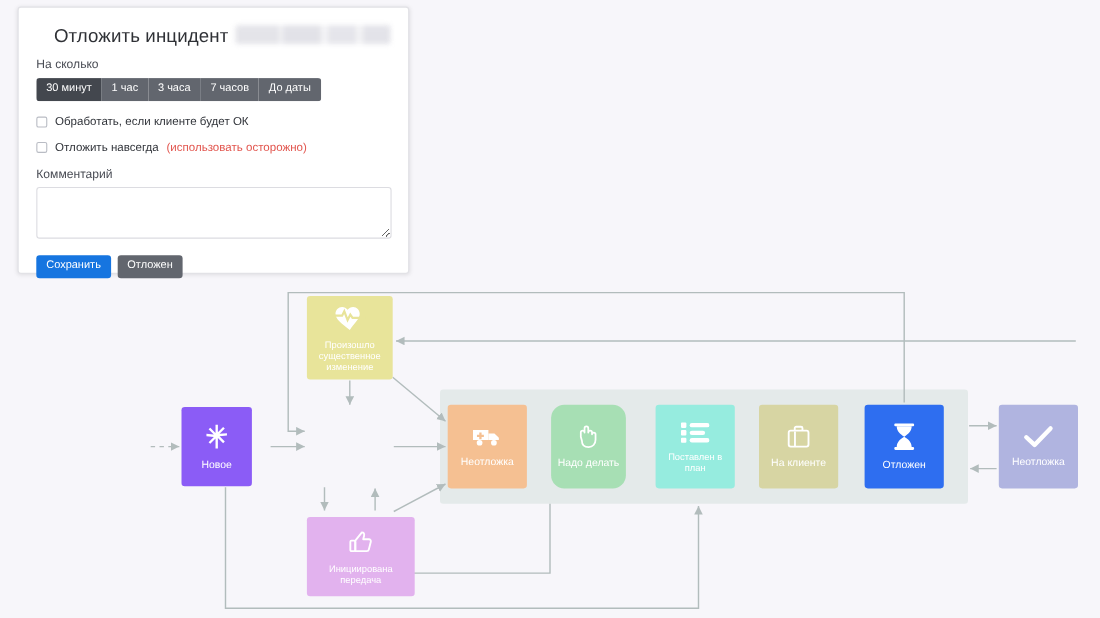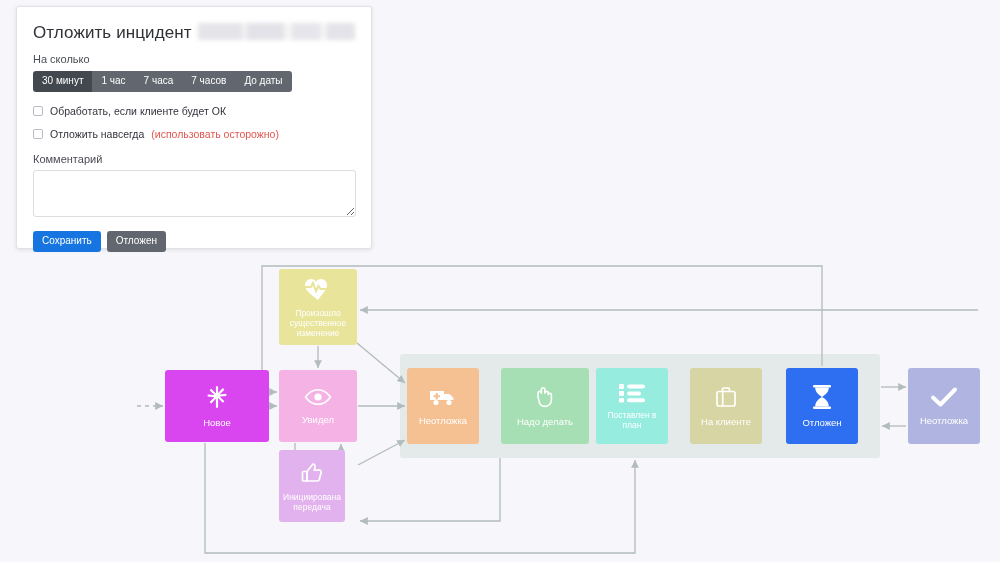--- a/index.html
+++ b/index.html
@@ -18,21 +18,21 @@
     width: 356px; height: 243px;
     background: #ffffff;
     border: 1px solid #e2e2e6;
     border-radius: 3px;
     box-shadow: 0 1px 4px rgba(0,0,0,0.10);
     padding: 14px 16px 0 16px;
   }
   .modal-title-row { display: flex; align-items: baseline; gap: 6px; }
   .modal-title {
     font-size: 17px; color: #2f3136; font-weight: 400;
-    letter-spacing: .1px; white-space: nowrap;
+    letter-spacing: .1px; white-space: nowrap; margin-left: 16px;
   }
   .redacted {
     display: inline-block; height: 17px; width: 193px;
     border-radius: 2px; position: relative; top: 2px;
     background: linear-gradient(90deg,
       #e3e3e8 0 28%, #f1f1f4 28% 31%, #e1e1e7 31% 55%,
       #f4f4f6 55% 60%, #e4e4ea 60% 78%, #f3f3f5 78% 82%, #e2e2e8 82% 100%);
     filter: blur(2.2px);
     opacity: .95;
   }
@@ -101,21 +101,21 @@
     <div class="modal-title-row">
       <div class="modal-title">Отложить инцидент</div>
       <div class="redacted"></div>
     </div>
 
     <div class="field-label">На сколько</div>
 
     <div class="btn-group">
       <button class="seg active">30 минут</button>
       <button class="seg">1 час</button>
-      <button class="seg">7 часа</button>
+      <button class="seg">3 часа</button>
       <button class="seg">7 часов</button>
       <button class="seg">До даты</button>
     </div>
 
     <div class="check-row first">
       <span class="cbox"></span>
       <span class="check-label">Обработать, если клиенте будет ОК</span>
     </div>
 
     <div class="check-row">
@@ -168,50 +168,41 @@
         <path d="M906,176 L882,176"></path>
 
         <path d="M822,116 L822,16 L262,16 L262,142 L277,142"></path>
 
         <path d="M978,60 L360,60"></path>
 
         <path d="M500,208 L500,271 L360,271"></path>
       </g>
     </svg>
 
-    <div class="node" style="left:165px; top:120px; width:104px; height:72px; background:#d946ef;">
+    <div class="node" style="left:165px; top:120px; width:64px; height:72px; background:#8b5cf6;">
       <span class="ico">
         <svg width="26" height="26" viewBox="0 0 24 24" fill="#fff">
           <path d="M11 2h2v6.2l4.4-4.4 1.4 1.4L14.4 9.6 20.6 9v2l-6.2.6 4.4 4.4-1.4 1.4-4.4-4.4V22h-2v-8.4l-4.4 4.4-1.4-1.4 4.4-4.4L3.4 11.6V9.6l6.2.6L5.2 5.8l1.4-1.4L11 8.8z"></path>
         </svg>
       </span>
       <span class="lbl">Новое</span>
     </div>
 
-    <div class="node" style="left:279px; top:120px; width:78px; height:72px; background:#f5b2e4;">
-      <span class="ico">
-        <svg width="28" height="20" viewBox="0 0 28 18" fill="none" stroke="#fff" stroke-width="1.6">
-          <path d="M1.5 9C5 4 9 1.7 14 1.7S23 4 26.5 9c-3.5 5-7.5 7.3-12.5 7.3S5 14 1.5 9z"></path>
-          <circle cx="14" cy="9" r="3.6" fill="#fff" stroke="none"></circle>
-        </svg>
-      </span>
-      <span class="lbl">Увидел</span>
-    </div>
 
     <div class="node small" style="left:279px; top:19px; width:78px; height:76px; background:#e8e49a;">
       <span class="ico">
         <svg width="28" height="24" viewBox="0 0 28 24" fill="#fff">
           <path d="M14 23C6 17 1 13 1 8.3 1 4.8 3.6 2 7 2c2 0 3.9 1 5 2.6C13.1 3 15 2 17 2c3.4 0 6 2.8 6 6.3C23 13 18 17 14 23z"></path>
           <path d="M0 10h7l2-4 3 8 2.5-5 2 3H28" stroke="#e8e49a" stroke-width="2" fill="none"></path>
         </svg>
       </span>
       <span class="lbl">Произошло существенное изменение</span>
     </div>
 
-    <div class="node small" style="left:279px; top:200px; width:66px; height:72px; background:#e2b2ee;text-align:center;">
+    <div class="node small" style="left:279px; top:220px; width:98px; height:72px; background:#e2b2ee;text-align:center;">
       <span class="ico">
         <svg width="26" height="24" viewBox="0 0 24 24" fill="none" stroke="#fff" stroke-width="1.7" stroke-linejoin="round">
           <path d="M7 10.5 13 3c1.6 0 2.4 1.3 2 3l-.8 3.2h5.1c1.3 0 2.1 1.1 1.8 2.3l-1.8 7c-.2.9-1 1.5-1.9 1.5H7z"></path>
           <rect x="2.5" y="10.5" width="4.5" height="9.5" rx="1"></rect>
         </svg>
       </span>
       <span class="lbl">Инициирована передача</span>
     </div>
 
     <div class="node" style="left:407px; top:118px; width:72px; height:76px; background:#f5c092;">
@@ -220,21 +211,21 @@
           <path d="M1 5h14v9H1z"></path>
           <path d="M15 8h5.5l4 4v2H15z"></path>
           <circle cx="7" cy="16.5" r="2.6"></circle>
           <circle cx="20" cy="16.5" r="2.6"></circle>
           <path d="M6.7 7.1h2.1v2.1h2.1v2.1H8.8v2.1H6.7v-2.1H4.6V9.2h2.1z" fill="#f5c092"></path>
         </svg>
       </span>
       <span class="lbl">Неотложка</span>
     </div>
 
-    <div class="node" style="left:501px; top:118px; width:88px; height:76px; background:#a7dfb4;">
+    <div class="node" style="left:501px; top:118px; width:68px; height:76px; background:#a7dfb4;border-radius:12px;">
       <span class="ico">
         <svg width="24" height="24" viewBox="0 0 24 24" fill="none" stroke="#fff" stroke-width="1.6" stroke-linejoin="round">
           <path d="M5 12V8.2c0-1 .8-1.8 1.7-1.8s1.7.8 1.7 1.8V4.5c0-1 .8-1.8 1.7-1.8s1.7.8 1.7 1.8v3.7c0-1 .8-1.8 1.7-1.8s1.7.8 1.7 1.8v1.6c0-.9.8-1.6 1.6-1.6s1.6.7 1.6 1.6v5c0 3.8-2.6 6.6-6.2 6.6-4 0-6.2-2.4-6.2-5.8z"></path>
         </svg>
       </span>
       <span class="lbl">Надо делать</span>
     </div>
 
     <div class="node small" style="left:596px; top:118px; width:72px; height:76px; background:#96ecdf;">
       <span class="ico">

